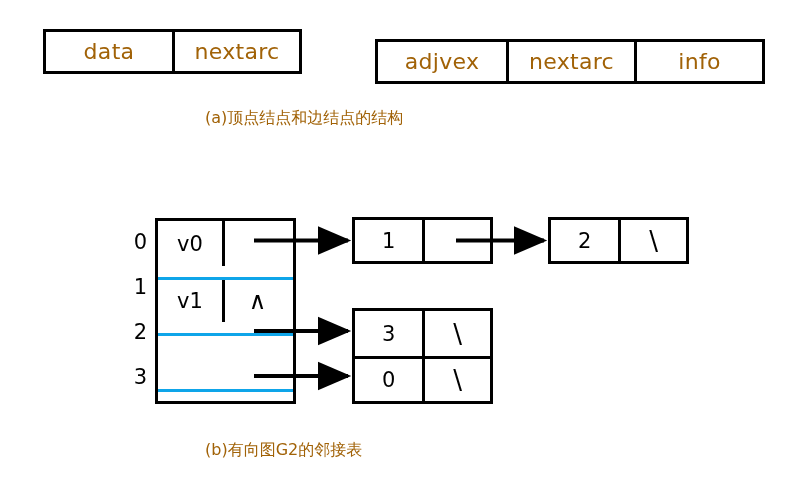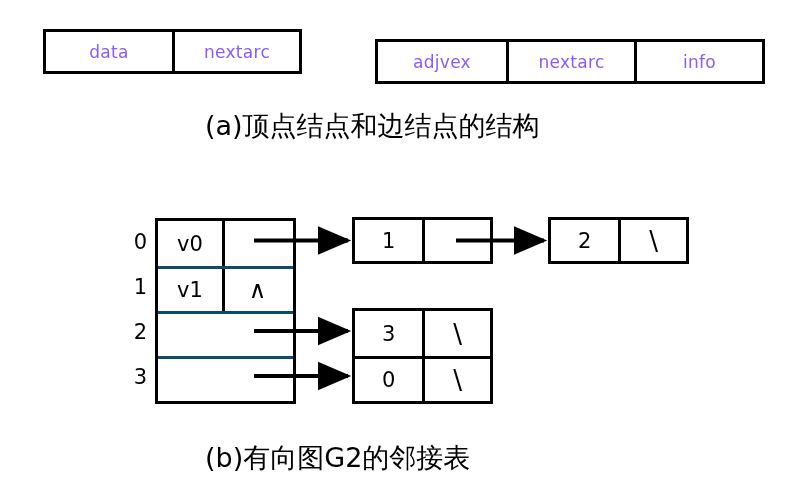--- a/index.html
+++ b/index.html
@@ -22,52 +22,53 @@
     display: flex;
     border: 3px solid #000000;
     box-sizing: border-box;
     background: #ffffff;
   }
   .struct-cell {
     display: flex;
     align-items: center;
     justify-content: center;
     box-sizing: border-box;
-    font-size: 17px;
-    color: #8b5cf6;
+    font-size: 22px;
+    color: #a16207;
     letter-spacing: 0.3px;
   }
   .struct-cell + .struct-cell {
     border-left: 3px solid #000000;
   }
 
   
   .caption {
     position: absolute;
-    font-size: 27px;
-    color: #000000;
+    font-size: 16px;
+    color: #a16207;
     white-space: nowrap;
     font-family: "DejaVu Sans", "Liberation Sans", sans-serif;
   }
 
   
   .vtable {
     position: absolute;
     border: 3px solid #000000;
     box-sizing: border-box;
     background: #ffffff;
     text-align: right;
   }
   .vrow {
     display: flex;
     box-sizing: border-box;
     height: 45px;
   }
   .vrow + .vrow {
-    border-top: 3px solid #0c4a6e;
+    border-top: 3px solid #0ea5e9;
+    margin-top: 11px;
   }
   .vcell-data {
     width: 67px;
     box-sizing: border-box;
     display: flex;
     align-items: center;
     justify-content: center;
     font-size: 21px;
     color: #000000;
     border-right: 3px solid #000000;

